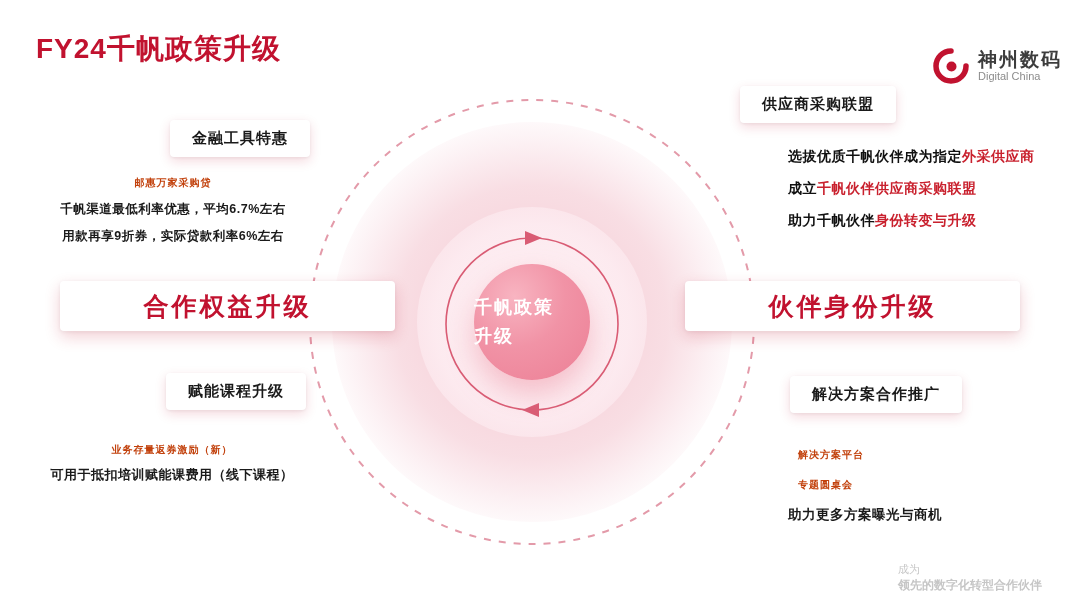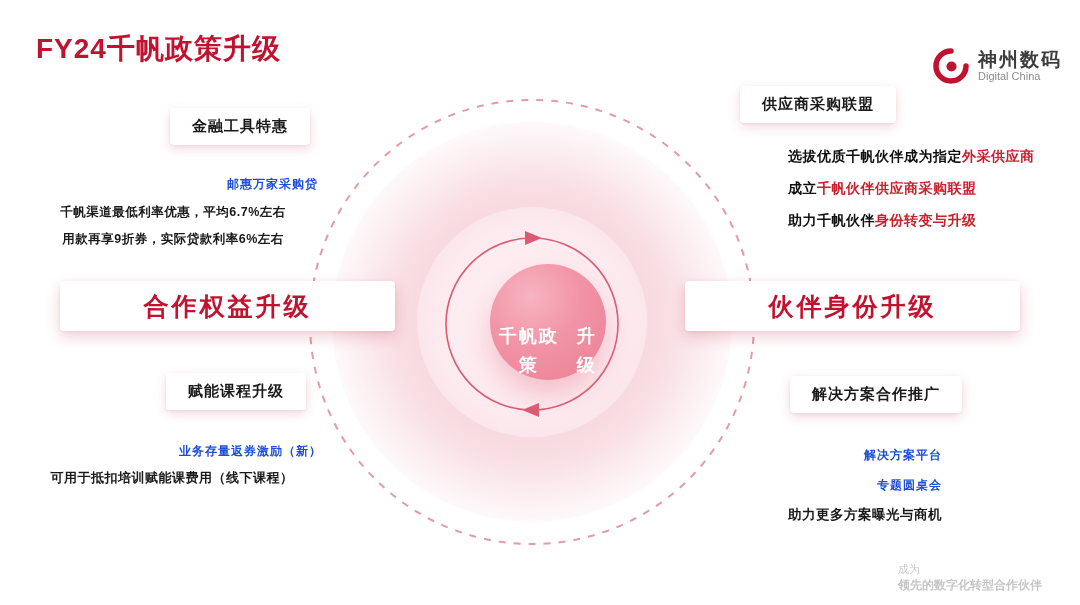--- a/index.html
+++ b/index.html
@@ -56,27 +56,28 @@
     left: 417px; top: 207px;
     width: 230px; height: 230px;
     border-radius: 50%;
     background: radial-gradient(circle,
       rgba(255,246,248,0.95) 0%,
       rgba(253,236,241,0.9) 60%,
       rgba(253,236,241,0) 100%);
   }
   .center-ball {
     position: absolute;
-    left: 490px; top: 264px;
+    left: 474px; top: 264px;
     width: 116px; height: 116px;
     border-radius: 50%;
     background: radial-gradient(circle at 35% 28%, #f8b4c1 0%, #f193a6 45%, #ec7f95 100%);
     box-shadow: 0 14px 28px rgba(236,130,150,0.45);
     display: flex;
-    align-items: flex-end;
+    flex-direction: column;
+    align-items: flex-start;
     justify-content: center;
     color: #ffffff;
     font-size: 18px;
     font-weight: 800;
     letter-spacing: 2px;
     line-height: 29px;
     text-align: center;
   }
 
   
@@ -107,21 +108,21 @@
     font-weight: 800;
     color: #C1122F;
     letter-spacing: 3px;
     white-space: nowrap;
   }
 
   
   .txt-center { position: absolute; text-align: center; }
   .txt-left   { position: absolute; text-align: left; }
 
-  .red-strong { color: #1d4ed8; font-weight: 800; font-size: 12px; letter-spacing: 1px; text-align: right; }
+  .red-strong { color: #c2410c; font-weight: 800; font-size: 10px; letter-spacing: 1px; }
   .body-line  { color: #1a1a1a; font-weight: 600; font-size: 12.5px; line-height: 27px; letter-spacing: 0.5px; }
 
   .finance-text { left: 28px; top: 176px; width: 290px; }
   .finance-text .red-strong { display: block; margin-bottom: 6px; }
 
   .course-text { left: 22px; top: 443px; width: 300px; }
   .course-text .red-strong { display: block; margin-bottom: 8px; }
   .course-text .body-line { font-size: 13px; line-height: 20px; }
 
   .alliance-text { left: 788px; top: 140px; font-size: 14px; line-height: 32px; font-weight: 600; color: #111; letter-spacing: 0.5px; white-space: nowrap; }
@@ -170,21 +171,21 @@
     <circle cx="245" cy="247" r="86" fill="none" stroke="#D95C74" stroke-width="1.6"></circle>
     <path d="M238 154 L255 161 L238 168 Z" fill="#D95C74"></path>
     <path d="M252 326 L235 333 L252 340 Z" fill="#D95C74"></path>
   </svg>
 
   <div class="center-ball">
     <div>千帆政策</div>
     <div>升级</div>
   </div>
 
-  <div class="tagbox" style="left:170px; top:108px;">金融工具特惠</div>
+  <div class="tagbox" style="left:170px; top:120px;">金融工具特惠</div>
 
   <div class="txt-center finance-text">
     <span class="red-strong">邮惠万家采购贷</span>
     <div class="body-line">千帆渠道最低利率优惠，平均6.7%左右</div>
     <div class="body-line">用款再享9折券，实际贷款利率6%左右</div>
   </div>
 
   <div class="ribbon" style="left:60px; top:281px;">合作权益升级</div>
 
   <div class="tagbox" style="left:166px; top:373px;">赋能课程升级</div>

